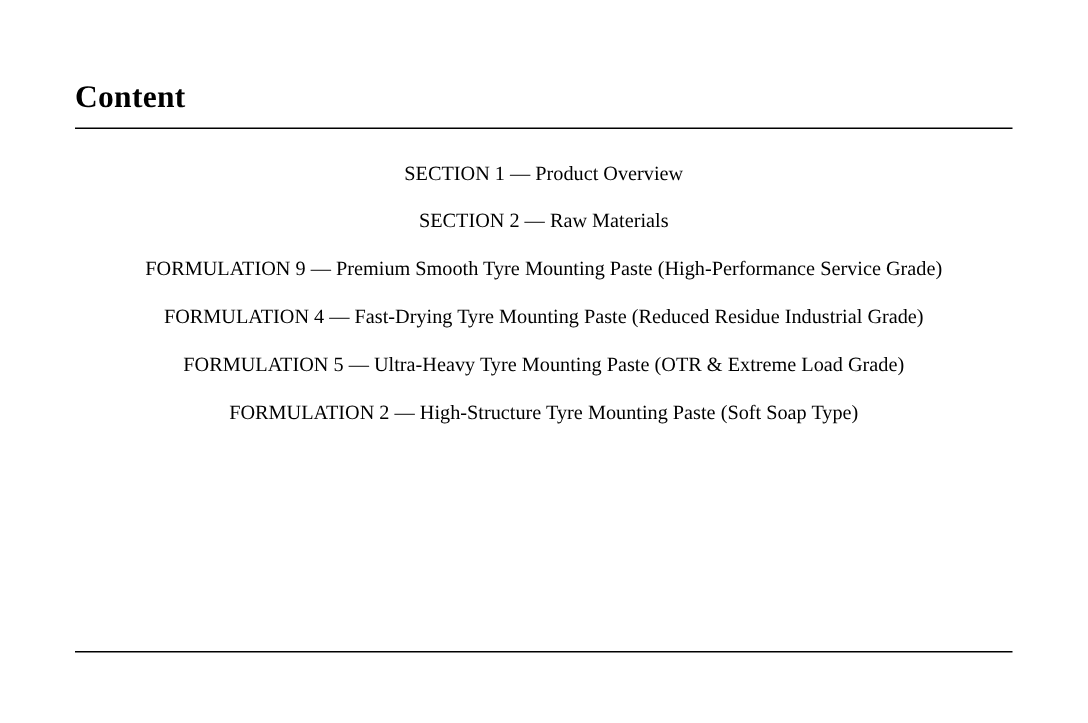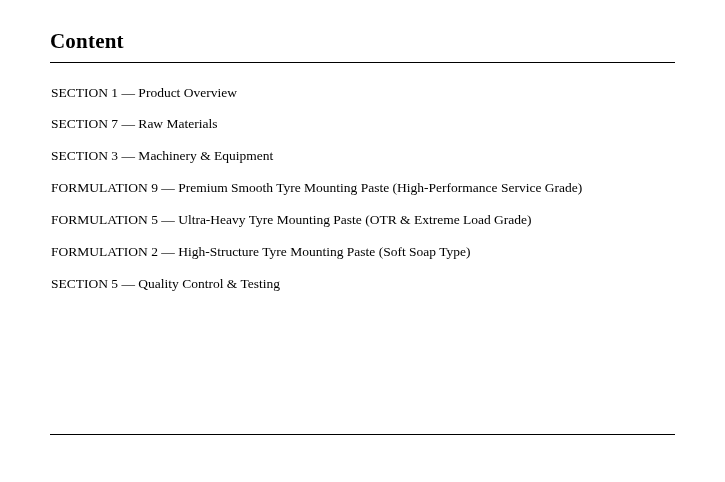--- a/index.html
+++ b/index.html
@@ -19,34 +19,35 @@
     width: 725px;
     height: 482px;
     box-sizing: border-box;
     padding: 0 50px;
   }
   .doc-title {
     font-size: 21px;
     font-weight: bold;
     font-family: "Liberation Serif", serif;
     margin: 0;
-    padding-top: 29px;
+    padding-top: 52px;
     padding-bottom: 8px;
     letter-spacing: 0.2px;
   }
   .rule-top {
     border: none;
     border-top: 1px solid #000000;
     margin: 0 0 14px 0;
     height: 0;
   }
   .toc {
     list-style: none;
     margin: 1px;
     padding: 0;
+    text-align: center;
   }
   .toc-entry {
     font-size: 13.5px;
     line-height: 1.25;
     padding: 7.5px 0;
     white-space: nowrap;
   }
   .rule-bottom {
     position: absolute;
     left: 50px;
@@ -62,23 +63,22 @@
 <body>
 
 <div class="page">
 
   <h1 class="doc-title">Content</h1>
 
   <hr class="rule-top">
 
   <ul class="toc">
     <li class="toc-entry">SECTION 1 — Product Overview</li>
-    <li class="toc-entry">SECTION 7 — Raw Materials</li>
-    <li class="toc-entry">SECTION 3 — Machinery &amp; Equipment</li>
+    <li class="toc-entry">SECTION 2 — Raw Materials</li>
     <li class="toc-entry">FORMULATION 9 — Premium Smooth Tyre Mounting Paste (High-Performance Service Grade)</li>
+    <li class="toc-entry">FORMULATION 4 — Fast-Drying Tyre Mounting Paste (Reduced Residue Industrial Grade)</li>
     <li class="toc-entry">FORMULATION 5 — Ultra-Heavy Tyre Mounting Paste (OTR &amp; Extreme Load Grade)</li>
     <li class="toc-entry">FORMULATION 2 — High-Structure Tyre Mounting Paste (Soft Soap Type)</li>
-    <li class="toc-entry">SECTION 5 — Quality Control &amp; Testing</li>
   </ul>
 
   <hr class="rule-bottom">
 
 </div>
 
 </body></html>

